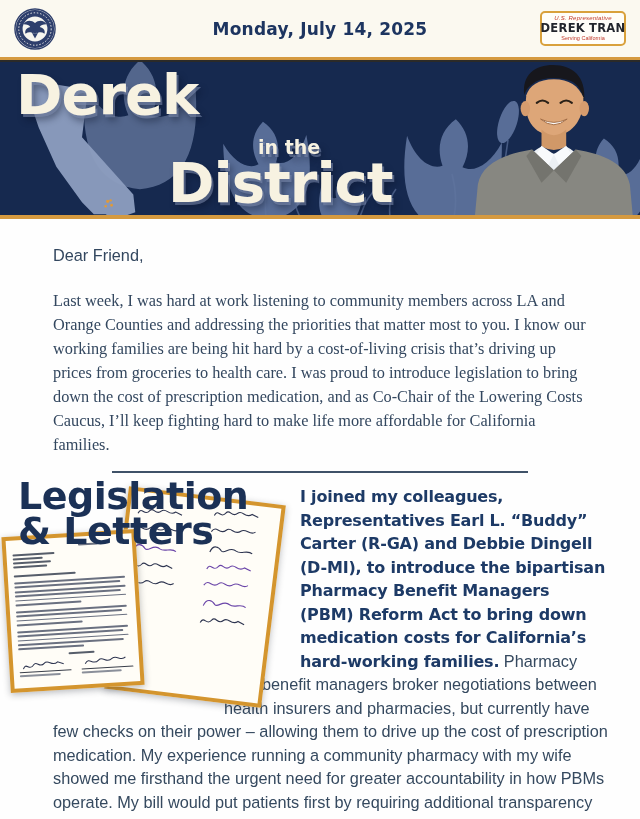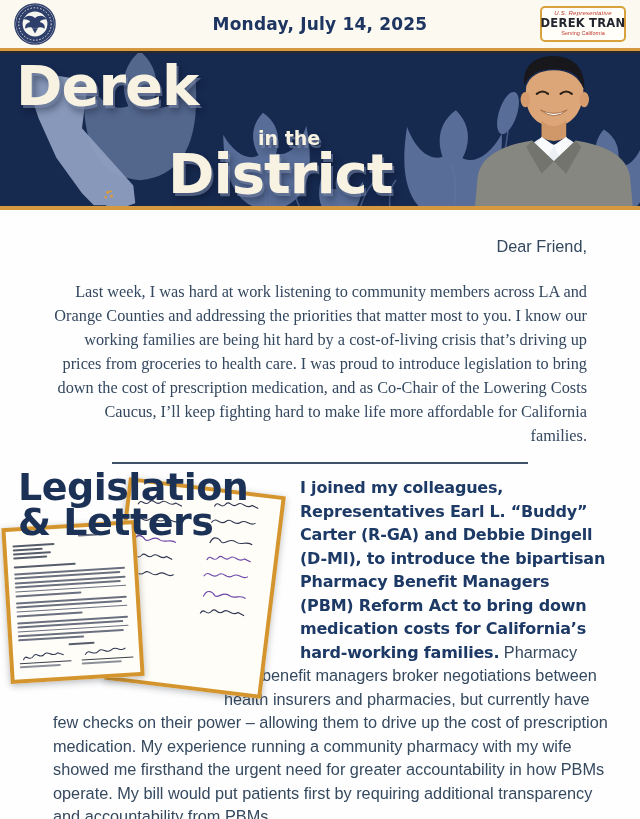--- a/index.html
+++ b/index.html
@@ -1,21 +1,21 @@
 <!DOCTYPE html>
 <html><head>
 <meta charset="utf-8">
 <style>
   * { margin:0; padding:0; box-sizing:border-box; }
   html,body { width:640px; height:819px; overflow:hidden; background:#ffffff; }
   body { font-family:"Liberation Sans", sans-serif; }
   .page { width:640px; height:819px; background:#fefefe; position:relative; }
 
   
-  .topbar { height:48px; background:#fbf9f0; display:flex; align-items:center; padding:0 14px; position:relative;gap:16px; }
+  .topbar { height:57px; background:#fbf9f0; display:flex; align-items:center; padding:0 14px; position:relative;gap:16px; }
   .seal { flex:0 0 auto; }
   .date { position:absolute; left:50%; top:50%; transform:translate(-50%,-50%);
           font-family:"DejaVu Sans", sans-serif; font-weight:700; font-size:17px;
           color:#1d3560; letter-spacing:.2px; white-space:nowrap; }
   .plate { margin-left:auto; width:86px; background:#fffef9; border:2px solid #d9a13c; border-radius:5px;
            text-align:center; padding:2px 2px 3px; line-height:1.15; }
   .plate-top { color:#c0392b; font-size:6px; font-style:italic; letter-spacing:.2px; }
   .plate-name { display:flex; align-items:center; justify-content:center; gap:2px;
                 font-family:"DejaVu Sans", sans-serif; font-weight:800; font-size:11.5px; color:#23262e; letter-spacing:.3px; }
   .plate-bottom { color:#c0392b; font-size:5.5px; }
@@ -31,21 +31,21 @@
   .banner-title { position:absolute; font-family:"DejaVu Sans", sans-serif; font-weight:800; color:#f7f2e1;
                   text-shadow:2px 3px 0 rgba(125,140,175,.55), 4px 6px 7px rgba(8,16,36,.4);
                   letter-spacing:-1px; z-index:4; white-space:nowrap; }
   .t1 { left:16px; top:0px; font-size:56px; }
   .t2 { left:258px; top:74px; font-size:19px; letter-spacing:0; }
   .t3 { left:168px; top:88px; font-size:56px; }
   .portrait { position:absolute; right:-4px; bottom:0; z-index:5; }
 
   
   .content { padding-top:24px; color:#33475f; }
-  .greeting, .para { margin:0 53px; font-size:16.3px; line-height:24px;text-align:right; }
+  .greeting, .para { margin:0 53px; font-size:16.3px; line-height:24px; }
   .para { margin-top:22px;font-family:Liberation Serif, serif; }
   .divider { border:none; border-top:2px solid #3f5268; width:416px; margin:14px auto 8px; }
 
   
   .legislation { position:relative; }
   .leg-float { float:left; width:300px; height:235px; margin-left:4px; position:relative;
                shape-outside:polygon(0 0, 300px 0, 300px 188px, 224px 196px, 224px 235px, 0 235px); }
   .leg-heading { position:absolute; left:14px; top:-2px; z-index:6;
                  font-family:"DejaVu Sans", sans-serif; font-weight:800; color:#1b3156;
                  font-size:38px; line-height:35px; letter-spacing:-.5px; }

